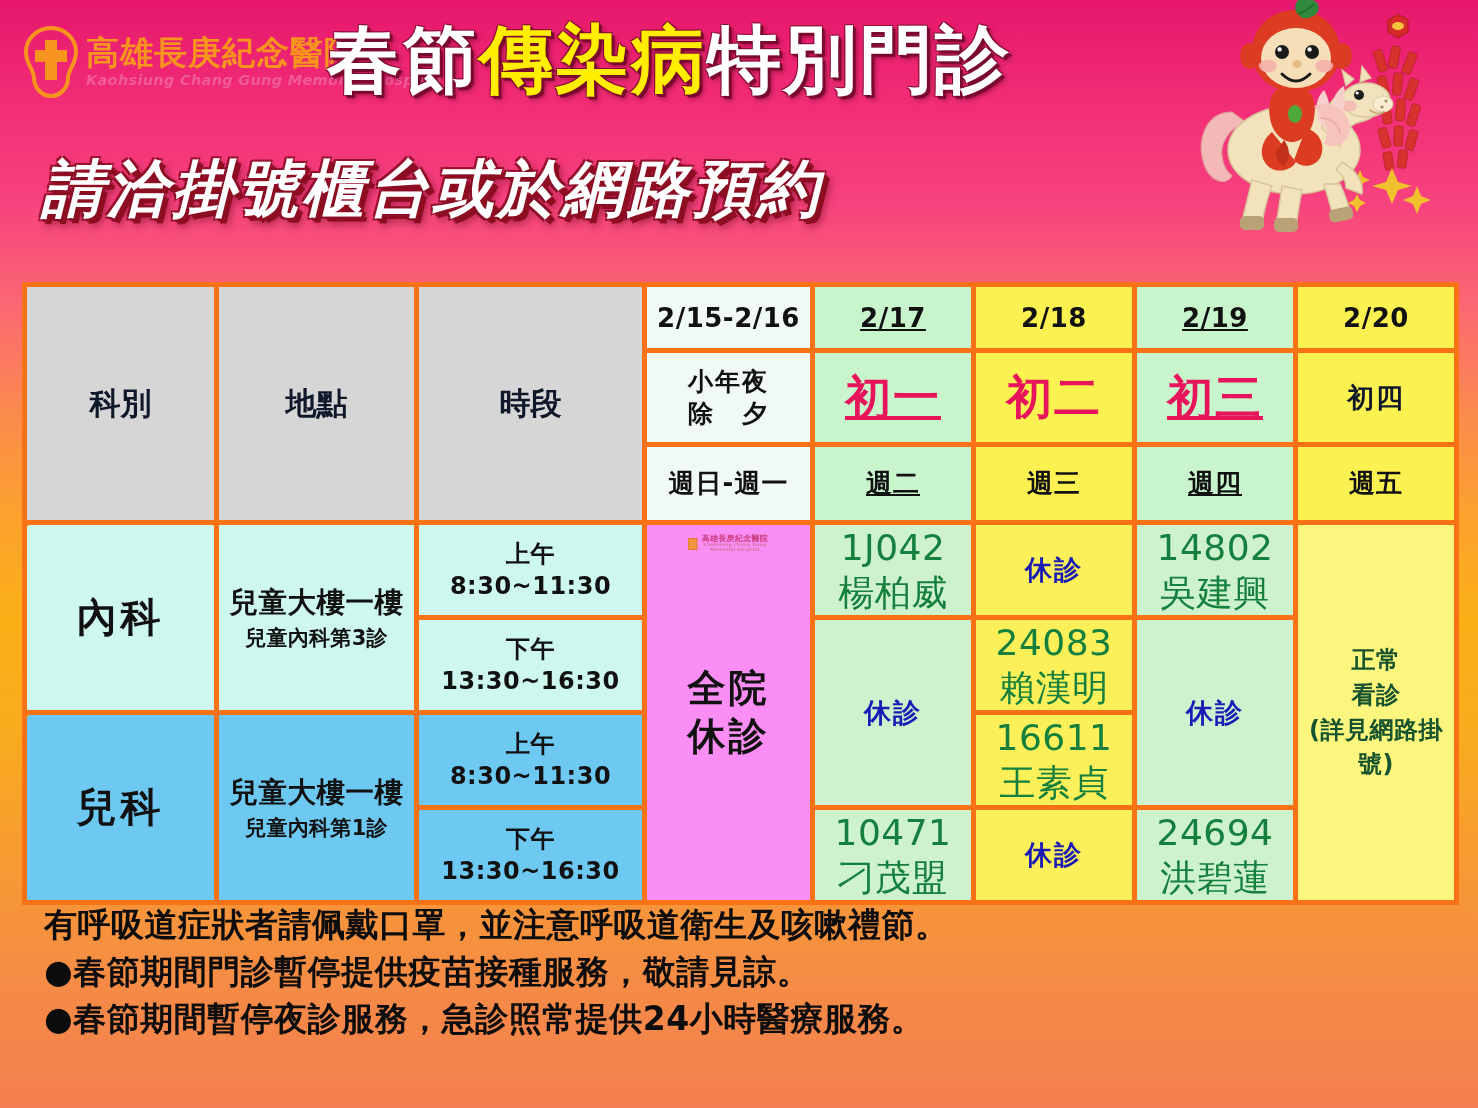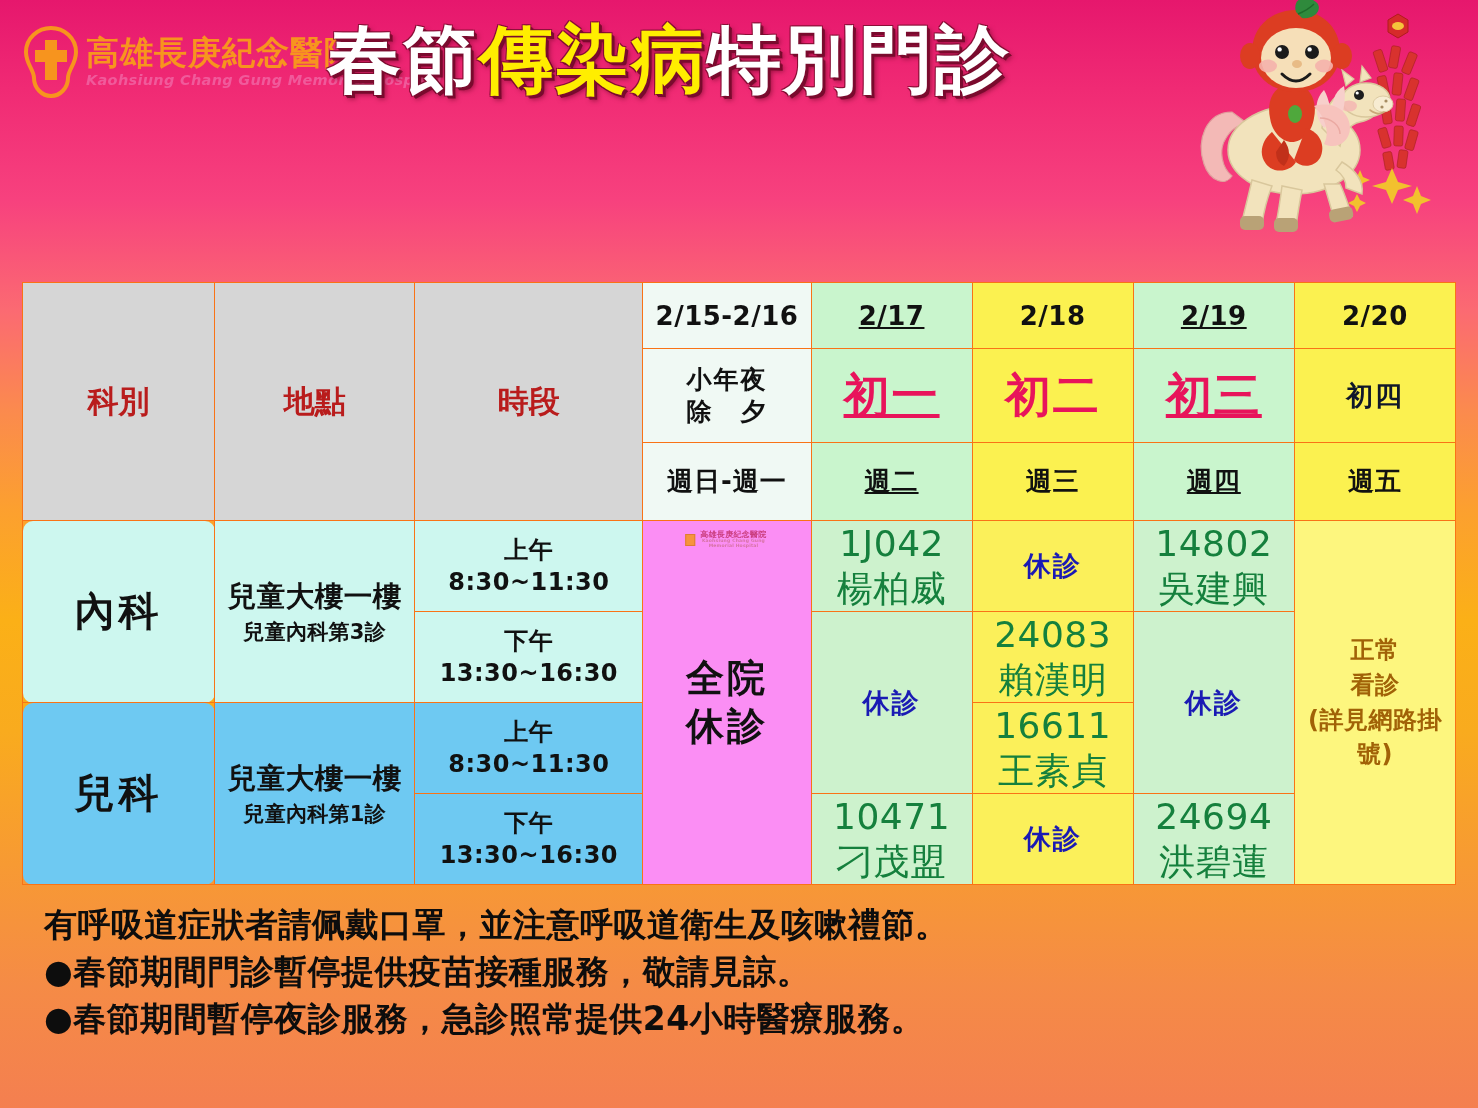--- a/index.html
+++ b/index.html
@@ -100,35 +100,35 @@
     width: 1434px;
     height: 598px;
   }
   table.sched {
     width: 100%;
     height: 100%;
     border-collapse: collapse;
     table-layout: fixed;
   }
   table.sched td {
-    border: 1px solid #f97316;
+    border: 5px solid #f97316;
     text-align: center;
     vertical-align: middle;
     font-family: "DejaVu Sans", "Liberation Sans", sans-serif;
   }
 
   
   col.c-dept { width: 192px; }
   col.c-loc  { width: 200px; }
   col.c-slot { width: 228px; }
   col.c-d0   { width: 168px; }
   col.c-d    { width: 161px; }
 
   
-  .hdr-grey { background: #d6d6d6; font-size: 31px; font-weight: bold; color: #b91c1c; }
+  .hdr-grey { background: #d6d6d6; font-size: 31px; font-weight: bold; color: #0f172a; }
   .hdr-pale { background: #f0f9f4; color: #111; }
   .hdr-green { background: #c9f5cd; color: #111; text-decoration: underline; }
   .hdr-yellow { background: #fbf150; color: #111; }
 
   .date-txt { font-size: 26px; font-weight: bold; letter-spacing: .5px; }
   .dow-txt  { font-size: 26px; font-weight: bold; letter-spacing: 1px; }
   .lunar-big { font-size: 46px; font-weight: bold; color: #e8145b; letter-spacing: 2px; }
   .lunar-sm  { font-size: 27px; font-weight: bold; color: #0f172a; letter-spacing: 2px; }
   .eve-txt { font-size: 25px; font-weight: bold; line-height: 1.25; letter-spacing: 2px; }
 
@@ -158,21 +158,21 @@
   .wm-txt { display:flex; flex-direction:column; line-height:1; }
   .wm-cn { font-size: 8px; font-weight: bold; color: #c2306a; letter-spacing: .3px;}
   .wm-en { font-size: 4.5px; color: #d06f96; letter-spacing: .2px; }
 
   .cell-green  { background: #cdf2cd; }
   .cell-yellow { background: #fbf05a; }
   .cell-yellow2{ background: #fdf67e; }
 
   .doc { font-size: 36px; font-weight: normal; color: #15803d; line-height: 1.25; letter-spacing: .5px; }
   .rest { font-size: 27px; font-weight: bold; color: #1a1ab4; letter-spacing: 2px; }
-  .normal-note { font-size: 24px; font-weight: bold; color: #a16207; line-height: 1.45; letter-spacing: .5px; }
+  .normal-note { font-size: 24px; font-weight: bold; color: #14532d; line-height: 1.45; letter-spacing: .5px; }
 
   
   .notes {
     position: absolute;
     left: 44px;
     top: 902px;
     width: 1400px;
   }
   .note-line {
     font-size: 33px;
@@ -196,20 +196,21 @@
     <div class="logo-text">
       <div class="logo-cn">高雄長庚紀念醫院</div>
       <div class="logo-en">Kaohsiung Chang Gung Memorial Hospital</div>
     </div>
   </div>
 
   <div class="main-title">
     <span>春節</span><span class="hl">傳染病</span><span>特別門診</span>
   </div>
 
+  <div class="sub-title">請洽掛號櫃台或於網路預約</div>
 
   <svg class="mascot" viewBox="0 0 300 235">
 
     <g>
       <polygon points="214,20 224,14 234,20 234,32 224,38 214,32" fill="#d62a2a" stroke="#b01c1c"></polygon>
       <ellipse cx="224" cy="26" rx="6" ry="4" fill="#f5c33b"></ellipse>
       <g fill="#d8322e" stroke="#a82020" stroke-width="0.6">
         <rect x="202" y="50" width="9" height="22" rx="2" transform="rotate(-18 206 61)"></rect>
         <rect x="216" y="46" width="9" height="22" rx="2" transform="rotate(10 220 57)"></rect>
         <rect x="231" y="52" width="9" height="22" rx="2" transform="rotate(22 235 63)"></rect>

